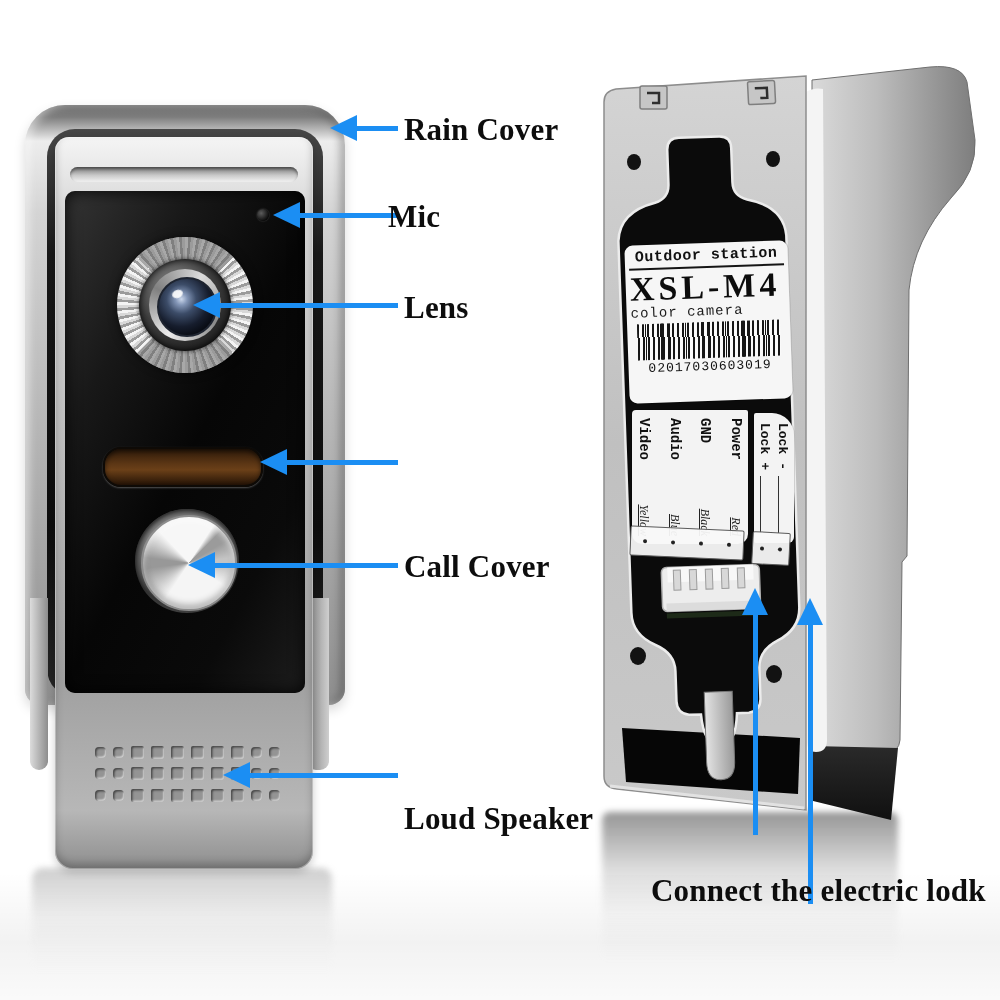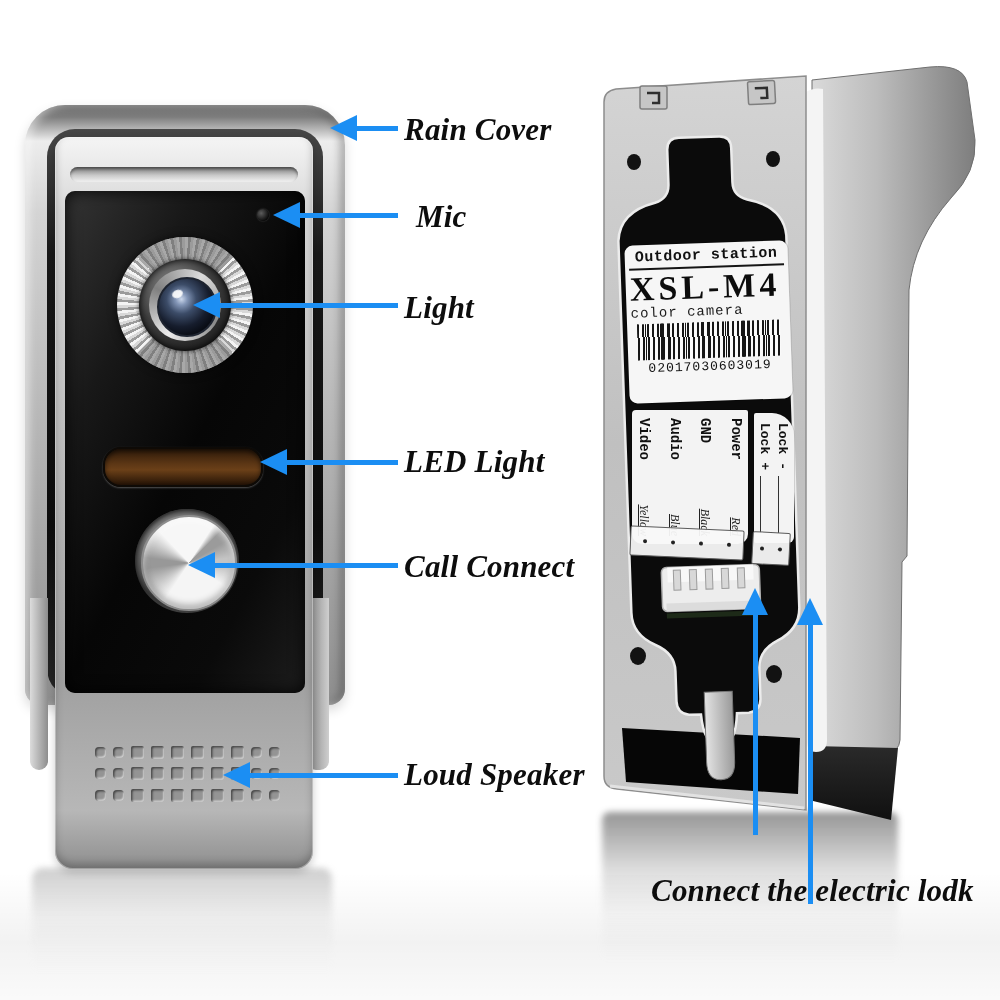--- a/index.html
+++ b/index.html
@@ -69,21 +69,21 @@
     box-shadow:inset 0 3px 6px rgba(255,255,255,.75), inset 0 -4px 7px rgba(0,0,0,.3);}
   .speaker-grille{position:absolute;left:70px;top:642px;width:180px;height:58px;
     display:grid;grid-template-columns:repeat(10,1fr);grid-template-rows:repeat(3,1fr);
     gap:6px 7px;align-items:center;justify-items:center;}
   .speaker-grille .sq{width:13px;height:13px;border-radius:2px;background:#949494;
     box-shadow:inset 1.5px 1.5px 2px rgba(0,0,0,.5), inset -1px -1.5px 1.5px rgba(255,255,255,.55);}
   .speaker-grille .sq.rnd{width:11px;height:11px;border-radius:4px;}
 
   
   .callout-label{position:absolute;height:42px;line-height:42px;font-size:31px;font-weight:600;
-    color:#0d0d0d;letter-spacing:.2px;white-space:nowrap;z-index:60;font-style:italic;}
+    color:#0d0d0d;letter-spacing:.2px;white-space:nowrap;z-index:60;}
   .arrow-h{position:absolute;display:flex;align-items:center;z-index:55;}
   .arrow-h .head{width:0;height:0;border-top:13px solid transparent;border-bottom:13px solid transparent;
     border-right:27px solid var(--blue);}
   .arrow-h .shaft{height:5px;background:var(--blue);flex:1;}
   .arrow-v{position:absolute;display:flex;flex-direction:column;align-items:center;z-index:55;}
   .arrow-v .head{width:0;height:0;border-left:13px solid transparent;border-right:13px solid transparent;
     border-bottom:27px solid var(--blue);}
   .arrow-v .shaft{width:5px;background:var(--blue);flex:1;}
 
   
@@ -313,45 +313,44 @@
   <div class="arrow-h" style="left:330px;top:115px;width:68px;">
     <span class="head"></span>
       <span class="shaft"></span>
   </div>
   <div class="callout-label" style="left:404px;top:109px;">Rain Cover</div>
 
   <div class="arrow-h" style="left:273px;top:202px;width:125px;">
     <span class="head"></span>
       <span class="shaft"></span>
   </div>
-  <div class="callout-label" style="left:416px;top:196px;">Mic</div>
+  <div class="callout-label" style="left:388px;top:196px;">Mic</div>
 
   <div class="arrow-h" style="left:193px;top:292px;width:205px;">
     <span class="head"></span>
       <span class="shaft"></span>
   </div>
-  <div class="callout-label" style="left:404px;top:287px;">Light</div>
+  <div class="callout-label" style="left:404px;top:287px;">Lens</div>
 
   <div class="arrow-h" style="left:260px;top:449px;width:138px;">
     <span class="head"></span>
       <span class="shaft"></span>
   </div>
-  <div class="callout-label" style="left:404px;top:441px;">LED Light</div>
 
   <div class="arrow-h" style="left:188px;top:552px;width:210px;">
     <span class="head"></span>
       <span class="shaft"></span>
   </div>
-  <div class="callout-label" style="left:404px;top:546px;">Call Connect</div>
+  <div class="callout-label" style="left:404px;top:546px;">Call Cover</div>
 
   <div class="arrow-h" style="left:223px;top:762px;width:175px;">
     <span class="head"></span>
       <span class="shaft"></span>
   </div>
-  <div class="callout-label" style="left:404px;top:754px;">Loud Speaker</div>
+  <div class="callout-label" style="left:404px;top:798px;">Loud Speaker</div>
 
   <div class="arrow-v" style="left:742px;top:588px;height:247px;">
     <span class="head"></span>
       <span class="shaft"></span>
   </div>
 
   <div class="arrow-v" style="left:797px;top:598px;height:306px;">
     <span class="head"></span>
       <span class="shaft"></span>
   </div>

